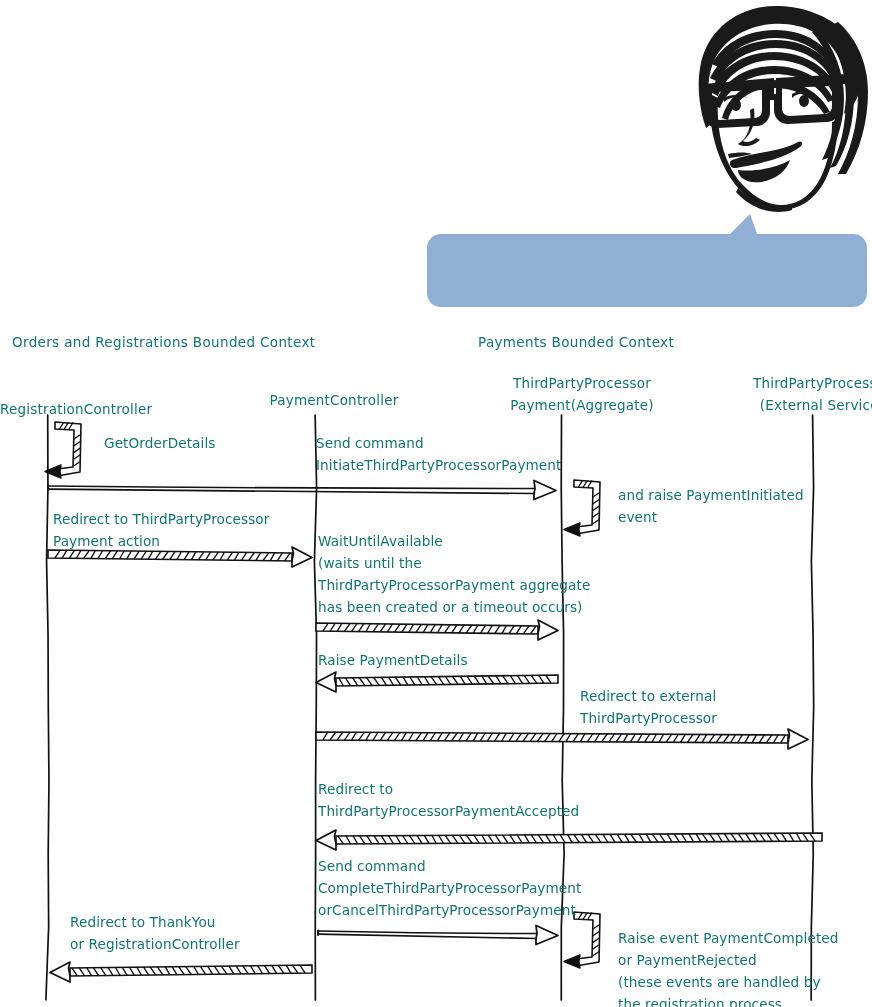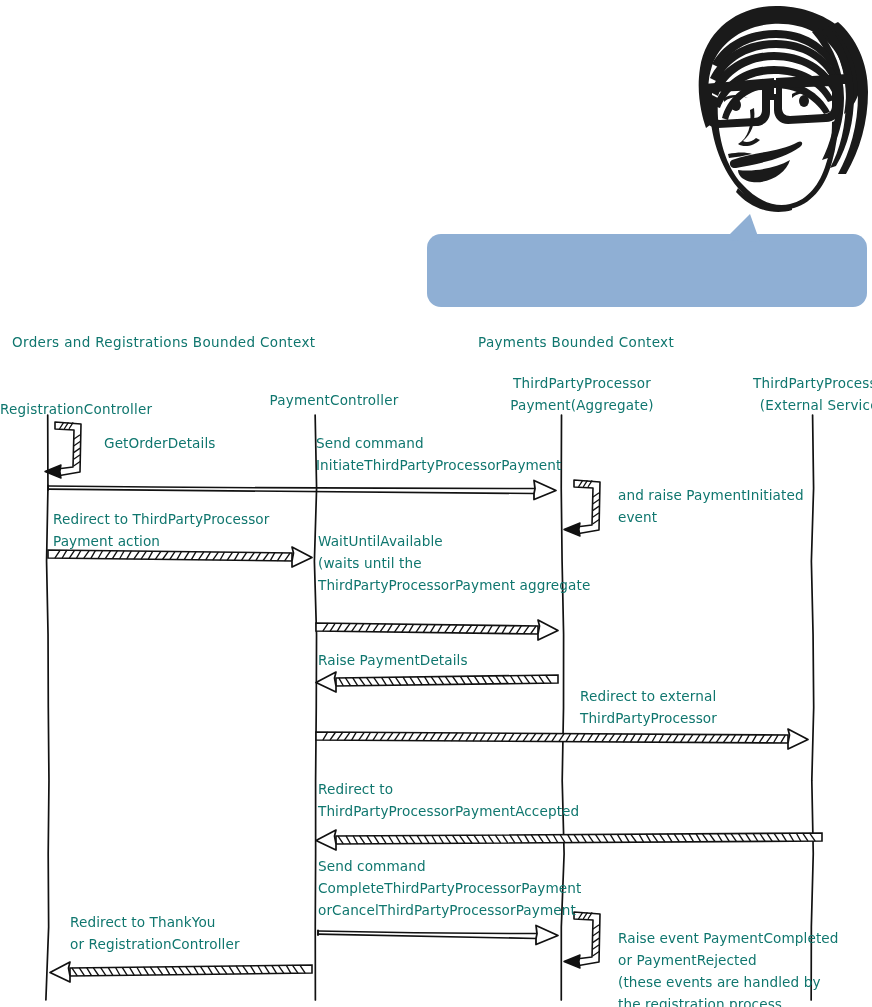--- a/index.html
+++ b/index.html
@@ -503,21 +503,21 @@
 
   <div class="layer" id="text-layer">
       <div class="txt ctx-title" style="left: 12px; top: 332px;"><div>Orders and Registrations Bounded Context</div></div>
       <div class="txt ctx-title" style="left: 478px; top: 332px;"><div>Payments Bounded Context</div></div>
       <div class="txt lifeline-title" style="left: 0px; top: 399px; text-align: left; width: 170px;"><div>RegistrationController</div></div>
       <div class="txt lifeline-title" style="left: 249px; top: 390px; text-align: center; width: 170px;"><div>PaymentController</div></div>
       <div class="txt lifeline-title" style="left: 497px; top: 373px; text-align: center; width: 170px;"><div>ThirdPartyProcessor</div><div>Payment(Aggregate)</div></div>
       <div class="txt lifeline-title" style="left: 737px; top: 373px; text-align: center; width: 170px;"><div>ThirdPartyProcessor</div><div>(External Service)</div></div>
       <div class="txt msg" style="left: 316px; top: 432px;"><div>Send command</div><div>InitiateThirdPartyProcessorPayment</div></div>
       <div class="txt msg" style="left: 53px; top: 508px;"><div>Redirect to ThirdPartyProcessor</div><div>Payment action</div></div>
-      <div class="txt msg" style="left: 318px; top: 530px;"><div>WaitUntilAvailable</div><div>(waits until the</div><div>ThirdPartyProcessorPayment aggregate</div></div>
+      <div class="txt msg" style="left: 318px; top: 530px;"><div>WaitUntilAvailable</div><div>(waits until the</div><div>ThirdPartyProcessorPayment aggregate</div><div>has been created or a timeout occurs)</div></div>
       <div class="txt msg" style="left: 318px; top: 649px;"><div>Raise PaymentDetails</div></div>
       <div class="txt msg" style="left: 580px; top: 685px;"><div>Redirect to external</div><div>ThirdPartyProcessor</div></div>
       <div class="txt msg" style="left: 318px; top: 759px; margin-top: 19px;"><div>Redirect to</div><div>ThirdPartyProcessorPaymentAccepted</div></div>
       <div class="txt msg" style="left: 318px; top: 855px;"><div>Send command</div><div>CompleteThirdPartyProcessorPayment</div><div>orCancelThirdPartyProcessorPayment</div></div>
       <div class="txt msg" style="left: 70px; top: 911px;"><div>Redirect to ThankYou</div><div>or RegistrationController</div></div>
       <div class="txt msg" style="left: 104px; top: 432px;"><div>GetOrderDetails</div></div>
       <div class="txt msg" style="left: 618px; top: 484px;"><div>and raise PaymentInitiated</div><div>event</div></div>
       <div class="txt msg" style="left: 618px; top: 927px;"><div>Raise event PaymentCompleted</div><div>or PaymentRejected</div><div>(these events are handled by</div><div>the registration process</div><div>events)</div></div>
     </div>
 

